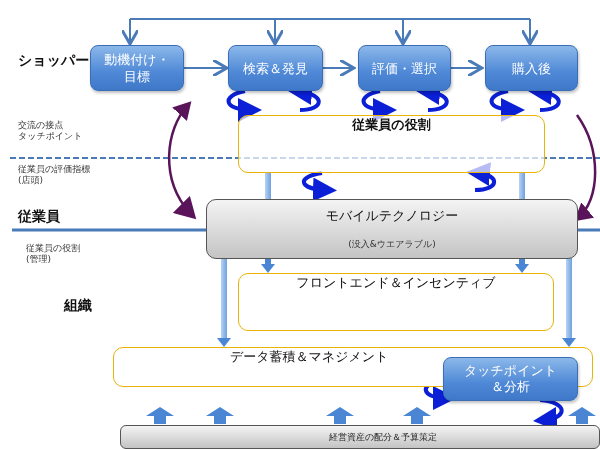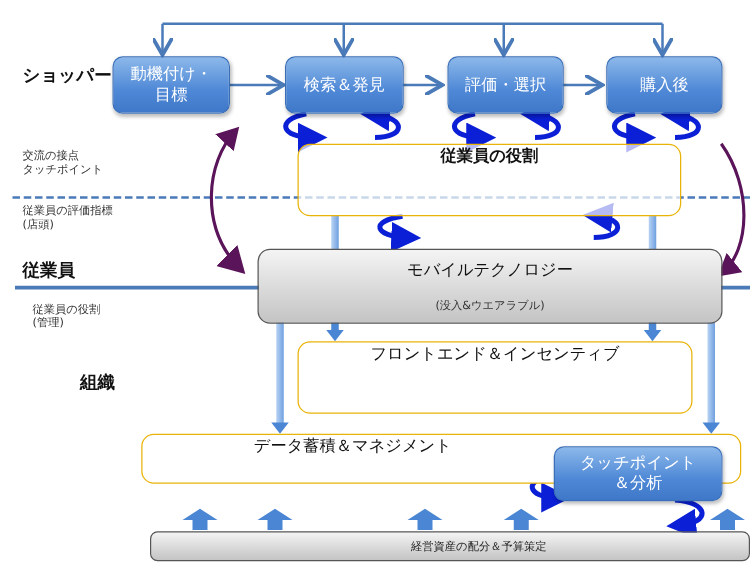--- a/index.html
+++ b/index.html
@@ -121,21 +121,21 @@
 <div class="gray-box" style="left:206px;top:199px;width:370px;height:58px;">
   <div style="position:absolute;left:0;right:0;top:7px;text-align:center;font-size:13px;">モバイルテクノロジー</div>
   <div style="position:absolute;left:0;right:0;top:38px;text-align:center;font-size:9px;color:#333;">(没入&amp;ウエアラブル)</div>
 </div>
 
 <div class="white-box" style="left:238px;top:273px;width:314px;height:56px;">
   <span style="font-size:13px;">フロントエンド＆インセンティブ</span>
 </div>
 
 <div class="white-box" style="left:113px;top:347px;width:478px;height:38px;justify-content:flex-start;">
-  <span style="margin-left:89px;font-size:13px;">データ蓄積＆マネジメント</span>
+  <span style="margin-left:116px;font-size:13px;">データ蓄積＆マネジメント</span>
 </div>
 
 <div class="blue-box" style="left:443px;top:357px;width:133px;height:42px;line-height:16px;">タッチポイント
 ＆分析</div>
 
 <div class="gray-box" style="left:120px;top:425px;width:478px;height:22px;border-radius:6px;display:flex;align-items:center;justify-content:center;">
   <span style="font-size:9px;color:#222;margin-left:46px;">経営資産の配分＆予算策定</span>
 </div>
 
 </body></html>

